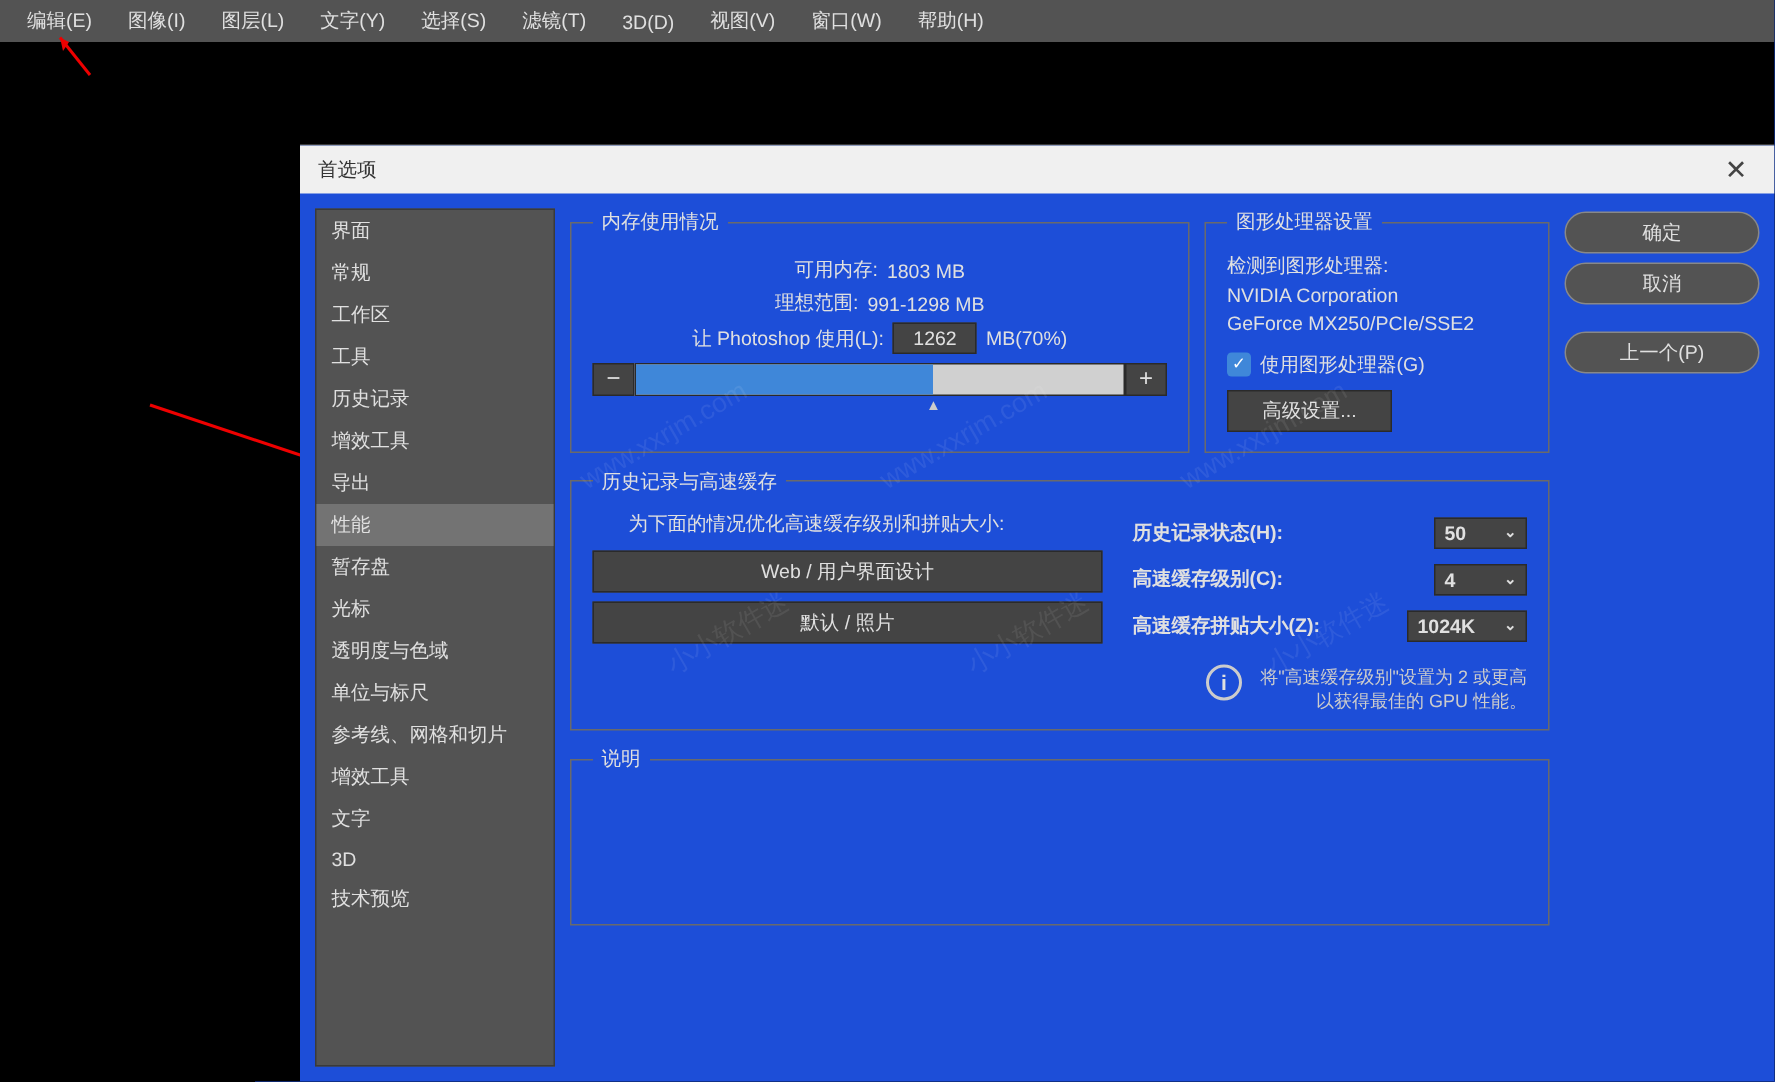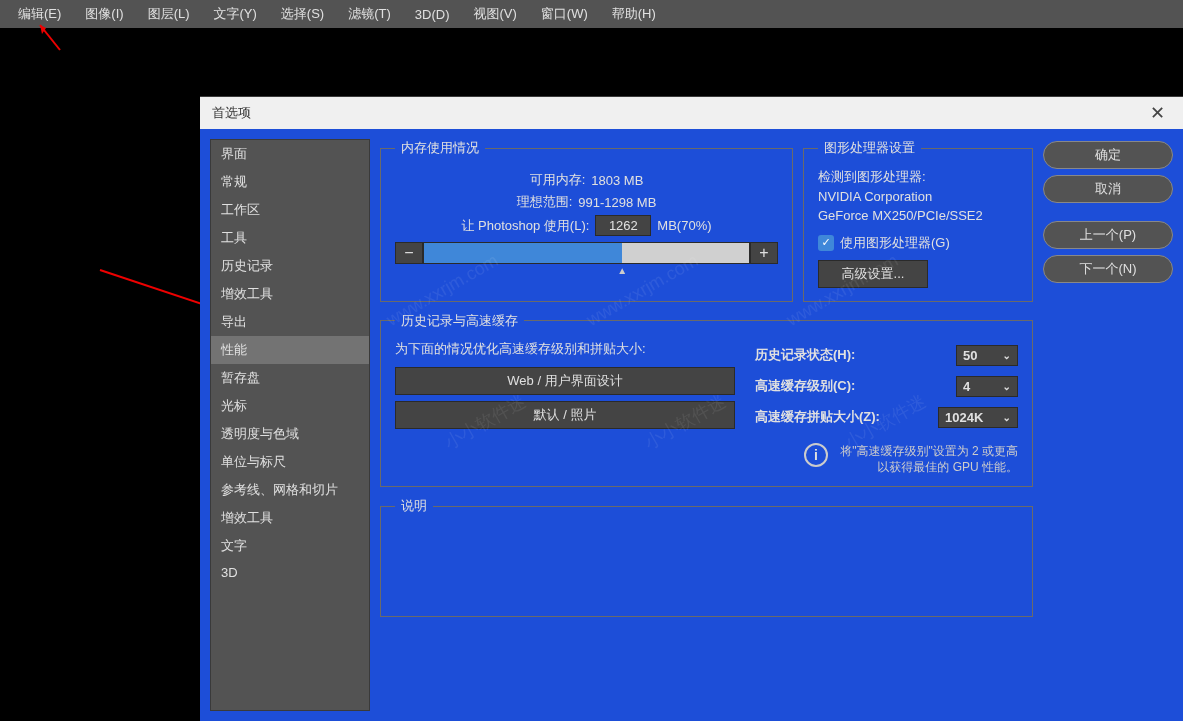--- a/index.html
+++ b/index.html
@@ -89,20 +89,21 @@
       <div class="item">导出</div>
       <div class="item selected">性能</div>
       <div class="item">暂存盘</div>
       <div class="item">光标</div>
       <div class="item">透明度与色域</div>
       <div class="item">单位与标尺</div>
       <div class="item">参考线、网格和切片</div>
       <div class="item">增效工具</div>
       <div class="item">文字</div>
       <div class="item">3D</div>
+      <div class="item">技术预览</div>
     </div>
 
     <div class="content">
       <div class="main-col">
 
         <div style="display:flex; gap:10px;">
           <fieldset style="flex:1;">
             <legend>内存使用情况</legend>
             <div class="row" style="justify-content:center;">
               <span class="lbl-right">可用内存:</span>
@@ -139,21 +140,21 @@
               <span>使用图形处理器(G)</span>
             </div>
             <div class="btn-wide" style="width:110px;">高级设置...</div>
           </fieldset>
         </div>
 
         <fieldset>
           <legend>历史记录与高速缓存</legend>
           <div class="cache-cols">
             <div class="cache-left">
-              <div style="margin-bottom:6px;">为下面的情况优化高速缓存级别和拼贴大小:</div>
+              <div style="margin-bottom:6px;margin-left:24px;">为下面的情况优化高速缓存级别和拼贴大小:</div>
               <div class="btn-wide">Web / 用户界面设计</div>
               <div class="btn-wide">默认 / 照片</div>
             </div>
             <div class="cache-right">
               <div class="hist-row">
                 <span class="hist-lbl">历史记录状态(H):</span>
                 <div class="dropdown">
                     <span>50</span>
                     <span class="chev">⌄</span>
                   </div>
@@ -184,21 +185,20 @@
         <fieldset class="desc-box">
           <legend>说明</legend>
         </fieldset>
       </div>
 
       <div class="right-col">
         <div class="pill-btn">确定</div>
         <div class="pill-btn">取消</div>
         <div style="height:6px;"></div>
         <div class="pill-btn">上一个(P)</div>
-        <div class="pill-btn">下一个(N)</div>
       </div>
     </div>
   </div>
 </div>
 
 <div class="watermark" style="top:280px; left:380px;">www.xxrjm.com</div>
 <div class="watermark" style="top:280px; left:580px;">www.xxrjm.com</div>
 <div class="watermark" style="top:280px; left:780px;">www.xxrjm.com</div>
 <div class="watermark" style="top:410px; left:440px;">小小软件迷</div>
 <div class="watermark" style="top:410px; left:640px;">小小软件迷</div>

